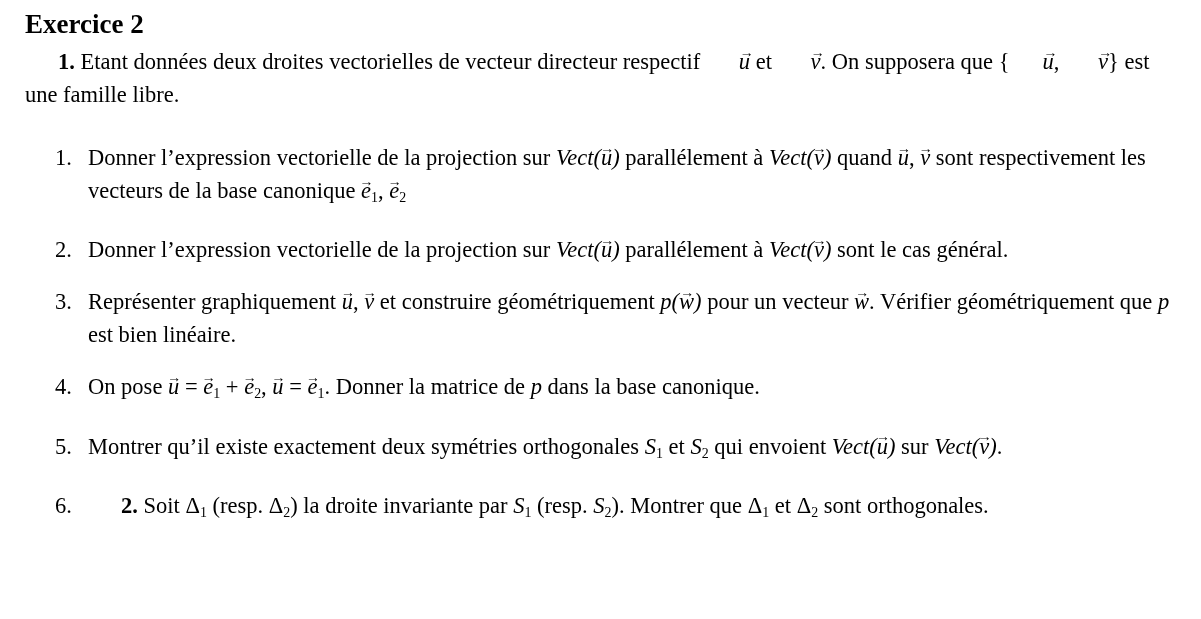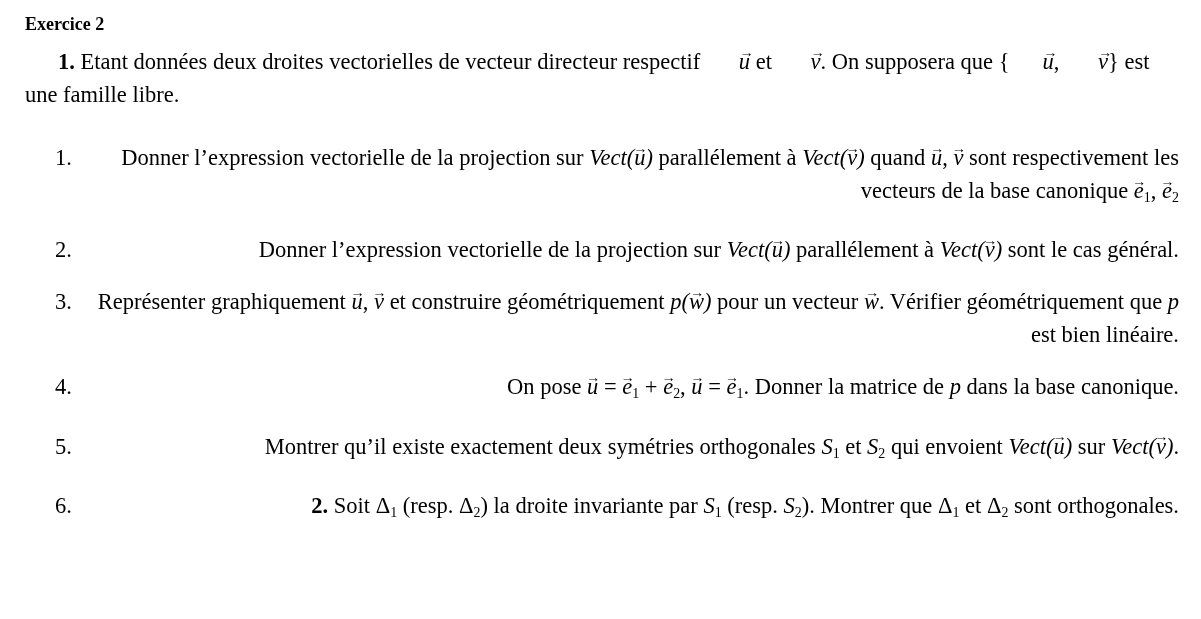--- a/index.html
+++ b/index.html
@@ -15,42 +15,41 @@
     font-family: "Liberation Serif", "DejaVu Serif", serif;
     font-size: 22.5px;
     line-height: 33px;
   }
   .doc {
     padding: 8px 22px 0 25px;
   }
   .heading {
     font-weight: 700;
     margin: 0;
-    font-size: 18px;
+    font-size: 27px;
   }
   .intro {
     margin: 4px 0 1px 0;
     text-indent: 33px;
   }
   .list {
     margin-top: 30px;
   }
   .item {
     display: flex;
     margin-bottom: 19px;
   }
   .item .num {
     flex: none;
     width: 33px;
     margin-left: 30px;
     text-align: left;
   }
   .item .itext {
     flex: 1;
-    text-align: right;
   }
   
   .b { font-weight: 700; }
   .i { font-style: italic; }
   .ind { margin-left: 33px; }
   .sub {
     font-size: 0.62em;
     vertical-align: -0.32em;
     font-style: normal;
   }

